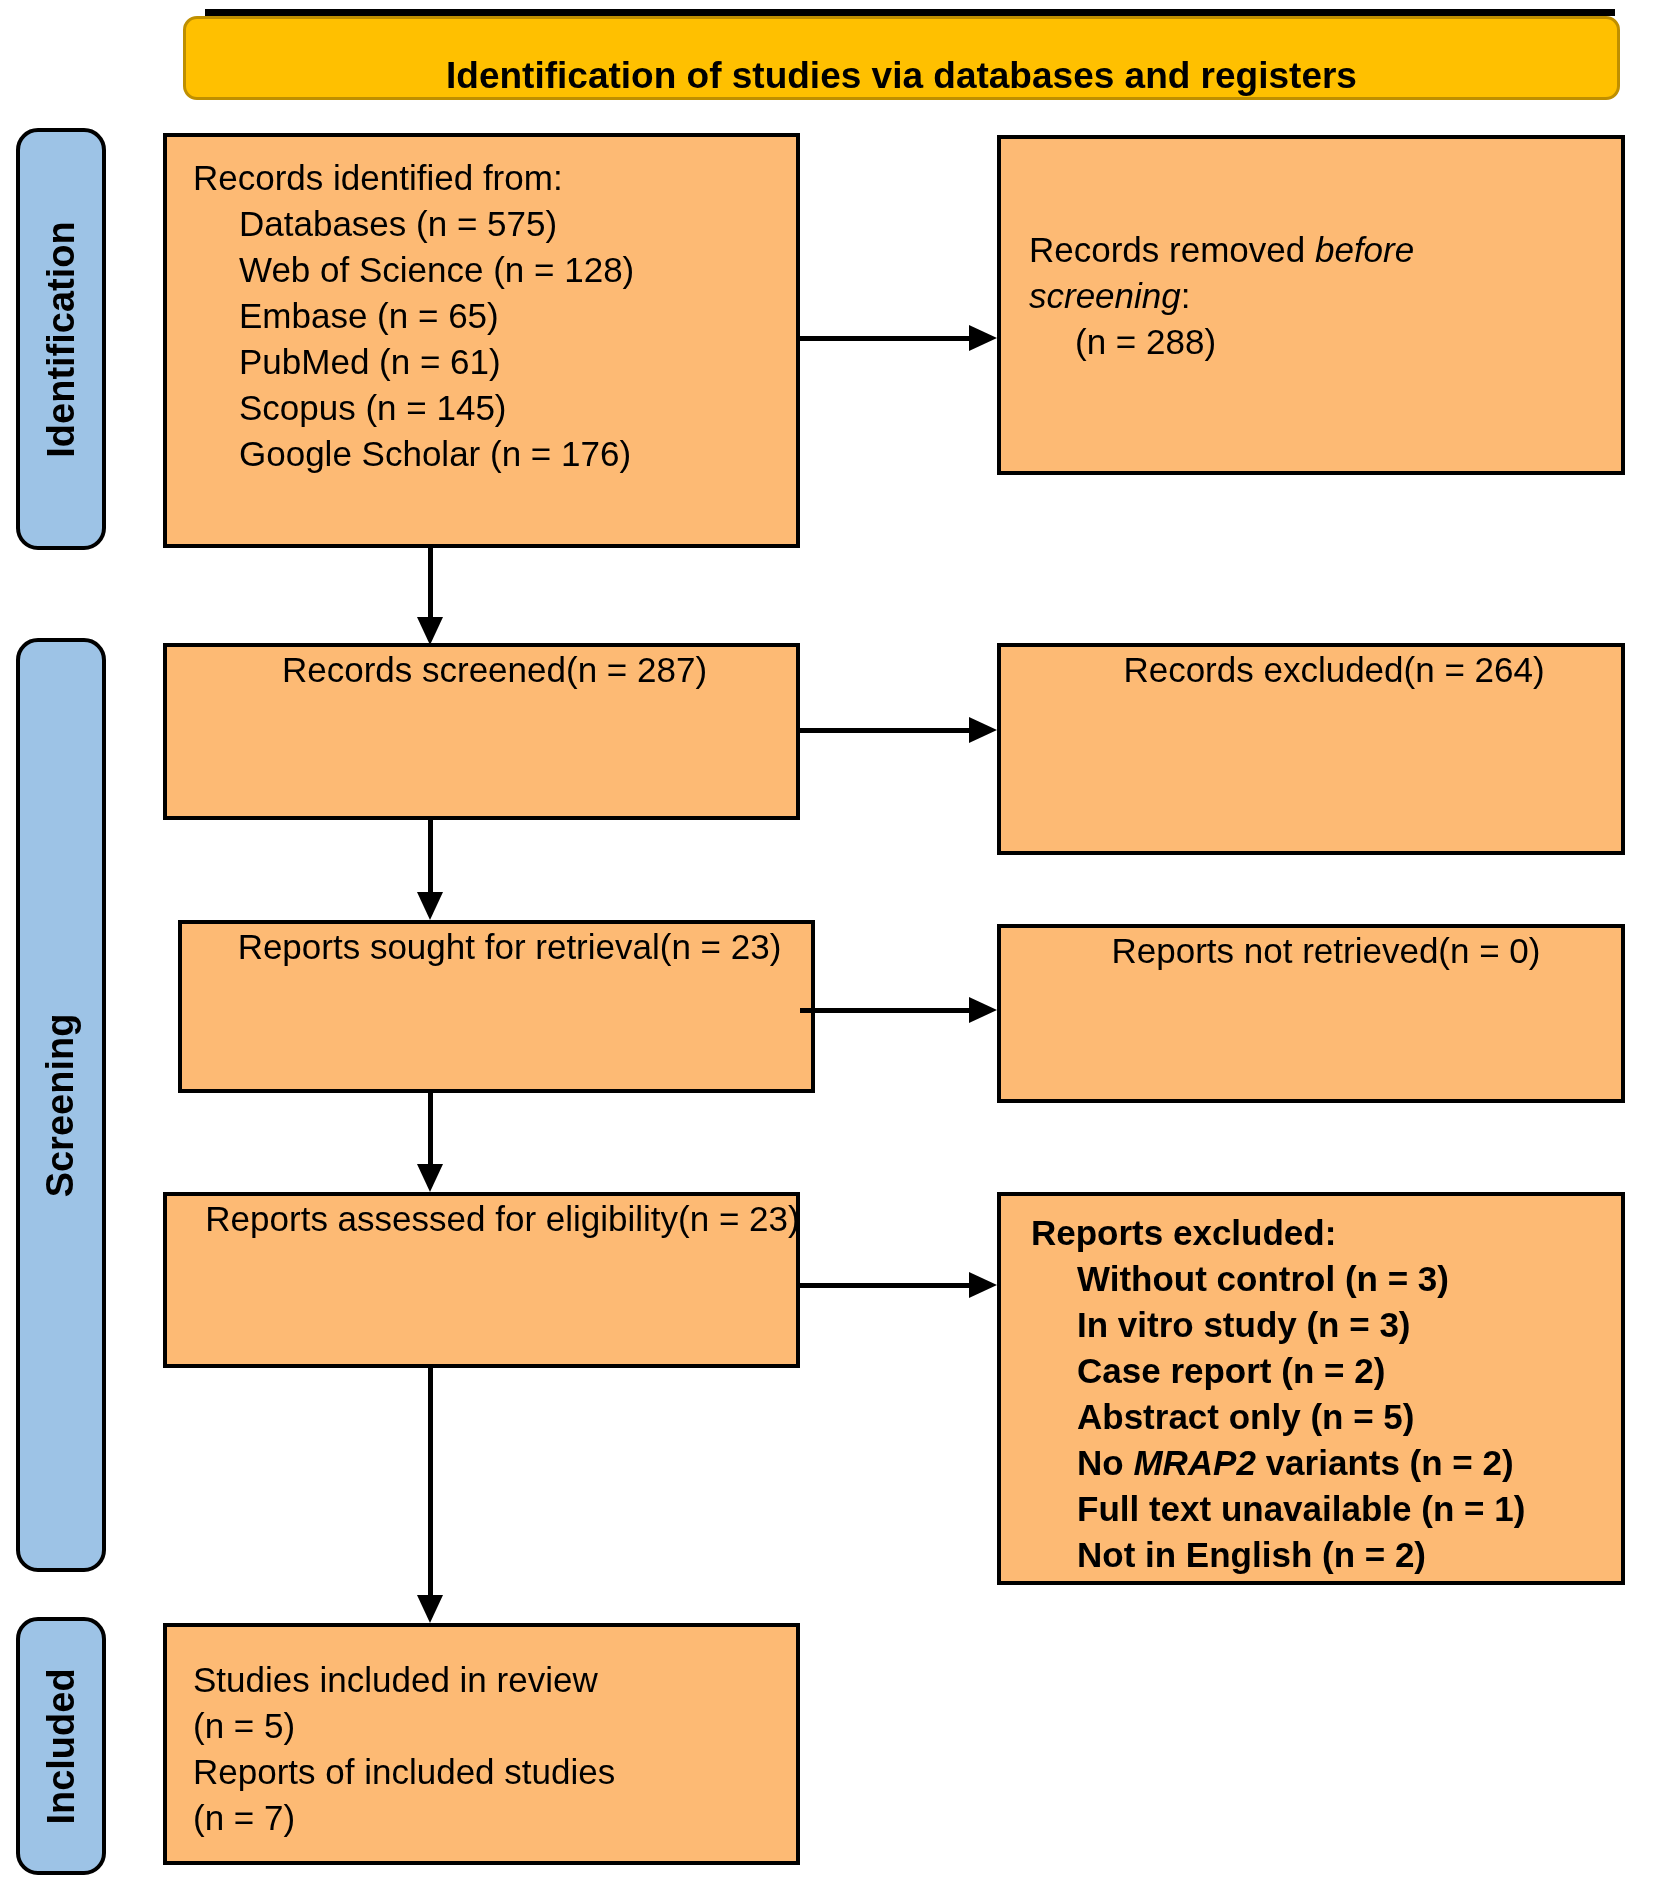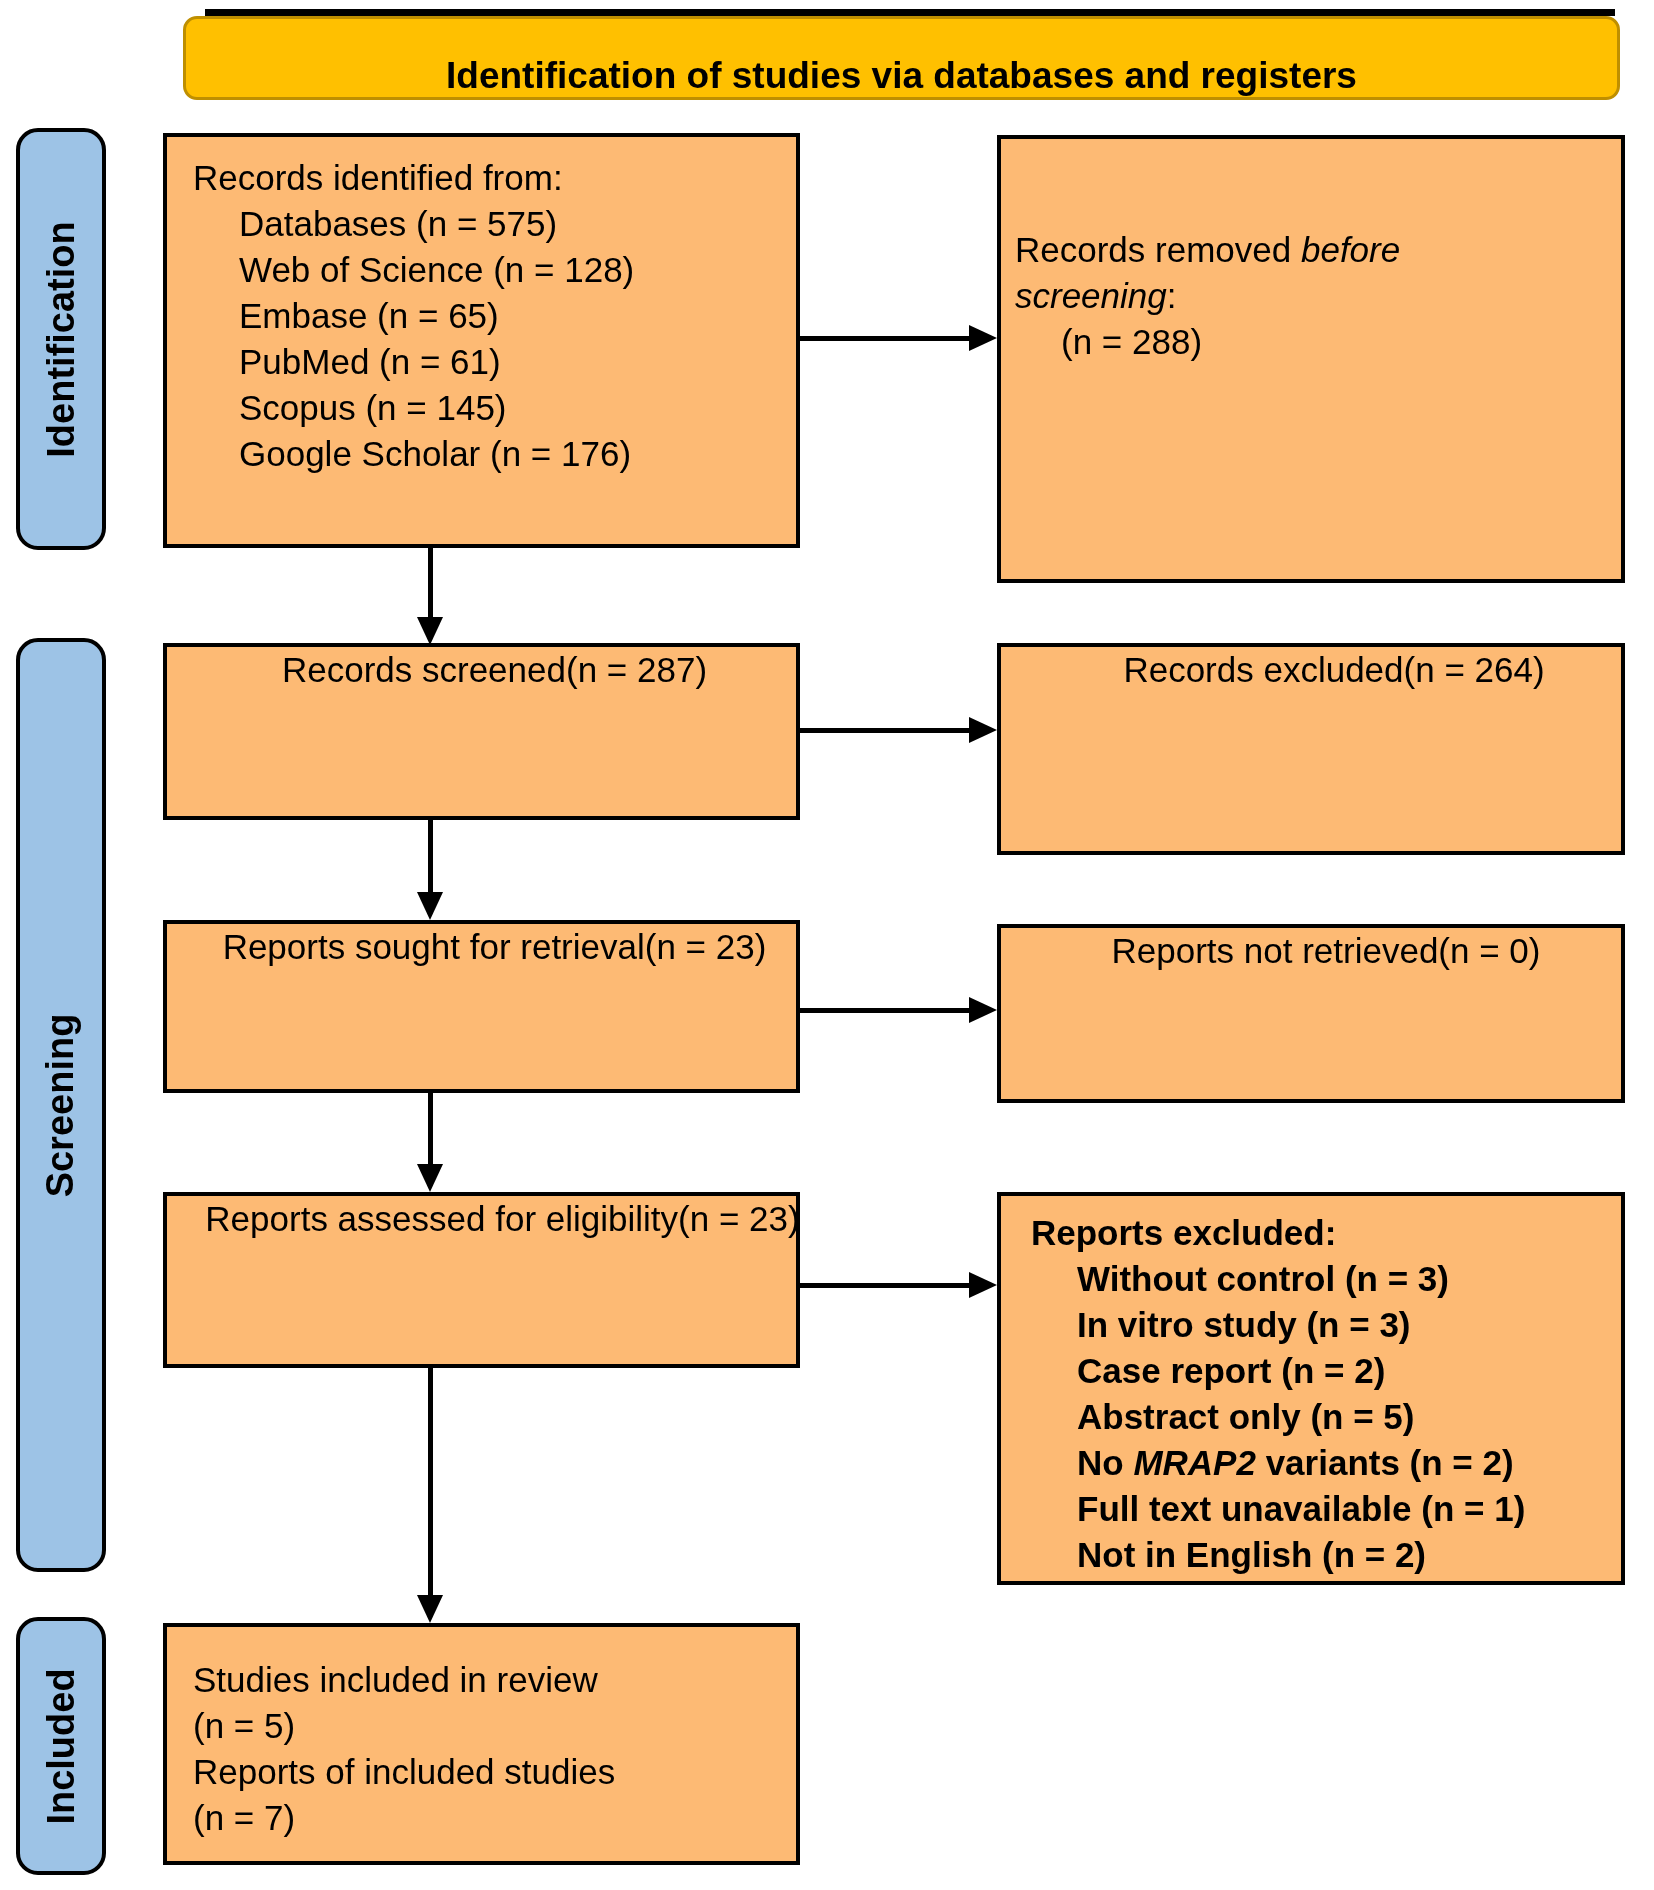--- a/index.html
+++ b/index.html
@@ -93,36 +93,36 @@
 
   <div class="flow-box" style="left:163px;top:133px;width:637px;height:415px;padding:18px 18px 0 26px;">
       <div class="line"><span>Records identified from:</span></div>
       <div class="line indent"><span>Databases (n = 575)</span></div>
       <div class="line indent"><span>Web of Science (n = 128)</span></div>
       <div class="line indent"><span>Embase (n = 65)</span></div>
       <div class="line indent"><span>PubMed (n = 61)</span></div>
       <div class="line indent"><span>Scopus (n = 145)</span></div>
       <div class="line indent"><span>Google Scholar (n = 176)</span></div>
     </div>
-  <div class="flow-box" style="left:997px;top:135px;width:628px;height:448px;padding:88px 16px 0 14px;">
+  <div class="flow-box" style="left:997px;top:135px;width:628px;height:340px;padding:88px 16px 0 28px;">
       <div class="line"><span>Records removed </span><span class="it">before</span></div>
       <div class="line"><span class="it">screening</span><span>:</span></div>
       <div class="line indent"><span>(n = 288)</span></div>
     </div>
 
   <div class="flow-box centered" style="left:163px;top:643px;width:637px;height:177px;padding-left:26px;">
       <div class="line"><span>Records screened</span></div>
       <div class="line"><span>(n = 287)</span></div>
     </div>
   <div class="flow-box centered" style="left:997px;top:643px;width:628px;height:212px;padding-left:46px;">
       <div class="line"><span>Records excluded</span></div>
       <div class="line"><span>(n = 264)</span></div>
     </div>
 
-  <div class="flow-box centered" style="left:163px;top:920px;width:637px;height:173px;padding-left:26px;">
+  <div class="flow-box centered" style="left:178px;top:920px;width:637px;height:173px;padding-left:26px;">
       <div class="line"><span>Reports sought for retrieval</span></div>
       <div class="line"><span>(n = 23)</span></div>
     </div>
   <div class="flow-box centered" style="left:997px;top:924px;width:628px;height:179px;padding-left:30px;">
       <div class="line"><span>Reports not retrieved</span></div>
       <div class="line"><span>(n = 0)</span></div>
     </div>
 
   <div class="flow-box centered" style="left:163px;top:1192px;width:637px;height:176px;padding-left:42px;">
       <div class="line"><span>Reports assessed for eligibility</span></div>

